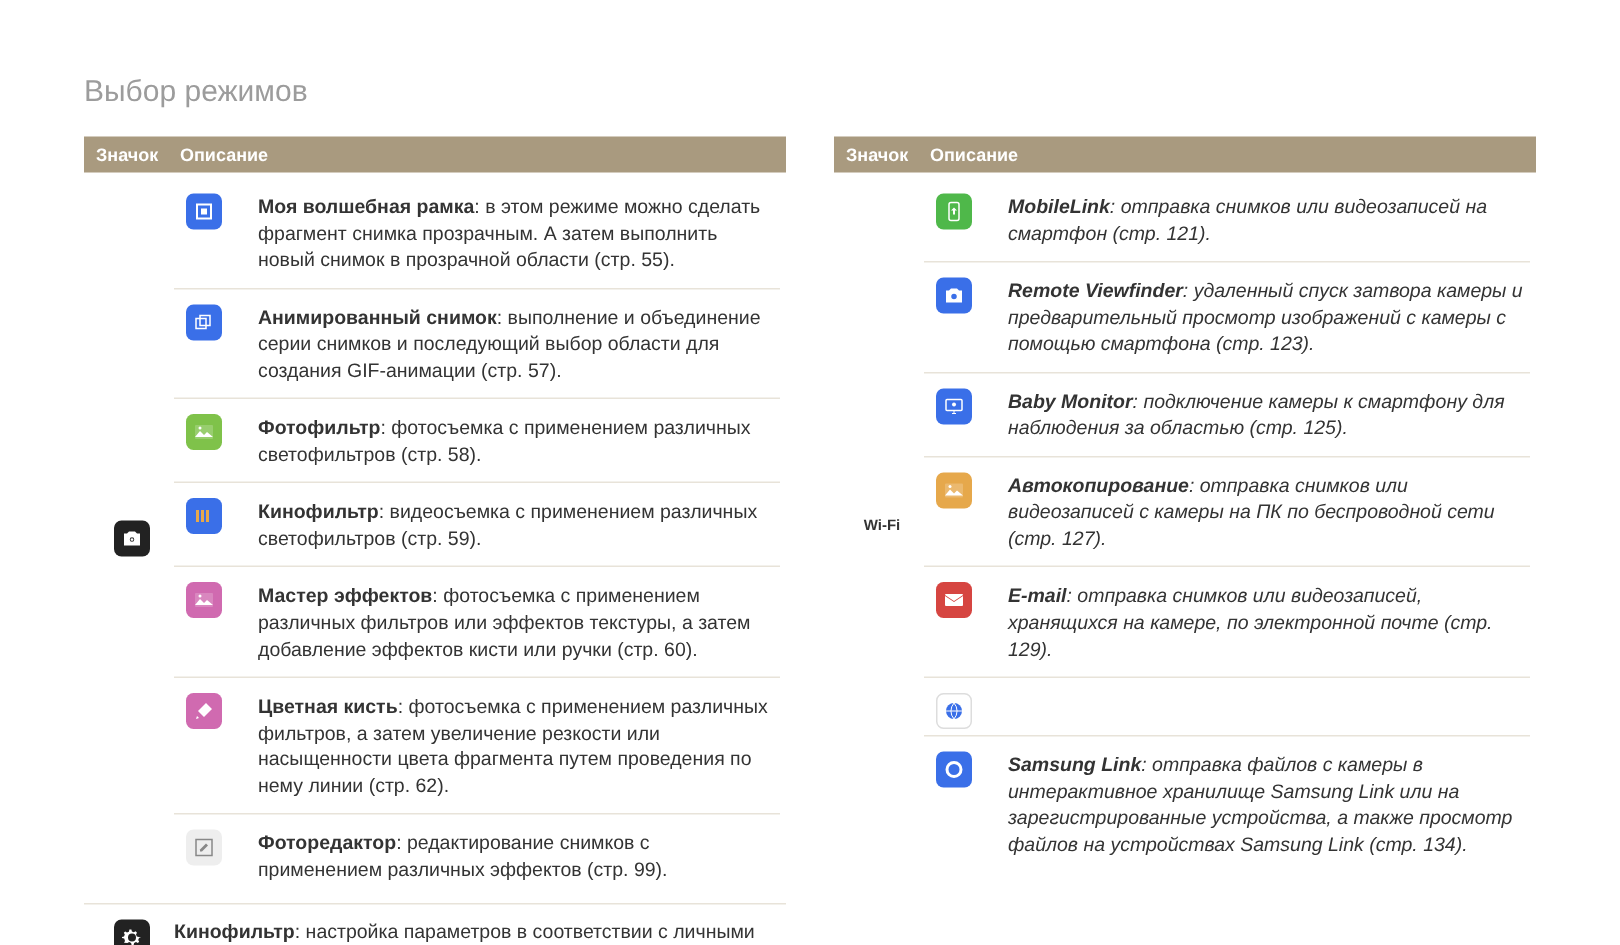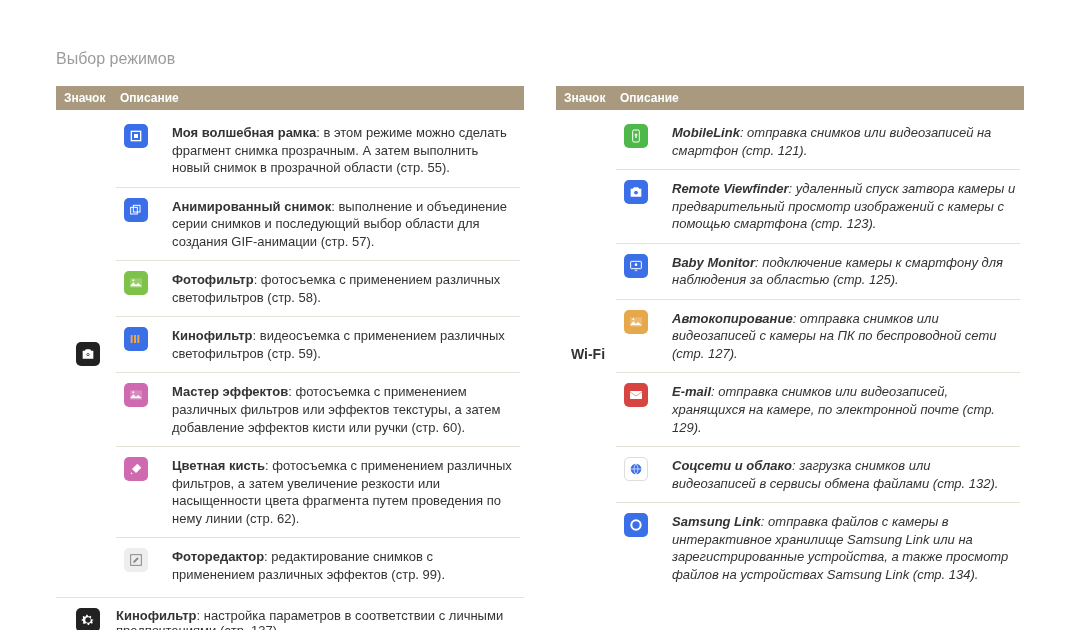--- a/index.html
+++ b/index.html
@@ -11,21 +11,21 @@
     background: #fff;
     width: 1080px;
     height: 630px;
     box-sizing: border-box;
   }
   .page {
     padding: 50px 56px 20px 56px;
     box-sizing: border-box;
   }
   .header {
-    font-size: 16px;
+    font-size: 20px;
     color: #9c9c9c;
     font-weight: 400;
     margin-bottom: 18px;
   }
   .columns {
     display: flex;
     gap: 32px;
   }
   .col {
     flex: 1;
@@ -91,21 +91,21 @@
     justify-content: center;
     align-items: flex-start;
     padding-top: 6px;
   }
   .sub-desc {
     flex: 1;
     padding: 6px 4px 6px 0;
     line-height: 1.35;
   }
   .bold { font-weight: 700; }
-  .wifi-label { font-weight: 700; font-size: 14px; text-align:left; }
+  .wifi-label { font-weight: 700; font-size: 10px; text-align:left; }
 </style>
 </head>
 <body>
 
 <div class="page">
   <div class="header">Выбор режимов</div>
 
   <div class="columns">
 
     <div class="col">
@@ -292,21 +292,20 @@
               </div>
               <div class="sub-row">
                 <div class="sub-icon-cell">
                   <span class="icon" style="background: rgb(255, 255, 255); color: rgb(58, 111, 232); border: 1px solid rgb(221, 221, 221);">
                     <svg viewBox="0 0 24 24">
                       <circle cx="12" cy="12" r="8" fill="currentColor"></circle>
                       <path stroke="#fff" stroke-width="1" fill="none" d="M4 12h16M12 4a12 12 0 010 16M12 4a12 12 0 000 16"></path>
                     </svg>
                   </span>
                 </div>
-                <div class="sub-desc"><span class="bold">Соцсети и облако</span><span>: загрузка снимков или видеозаписей в сервисы обмена файлами (стр. 132).</span></div>
               </div>
               <div class="sub-row">
                 <div class="sub-icon-cell">
                   <span class="icon" style="background: rgb(58, 111, 232); color: rgb(255, 255, 255);">
                     <svg viewBox="0 0 24 24">
                       <circle cx="12" cy="12" r="7" fill="none" stroke="currentColor" stroke-width="3"></circle>
                     </svg>
                   </span>
                 </div>
                 <div class="sub-desc"><span class="bold">Samsung Link</span><span>: отправка файлов с камеры в интерактивное хранилище Samsung Link или на зарегистрированные устройства, а также просмотр файлов на устройствах Samsung Link (стр. 134).</span></div>

